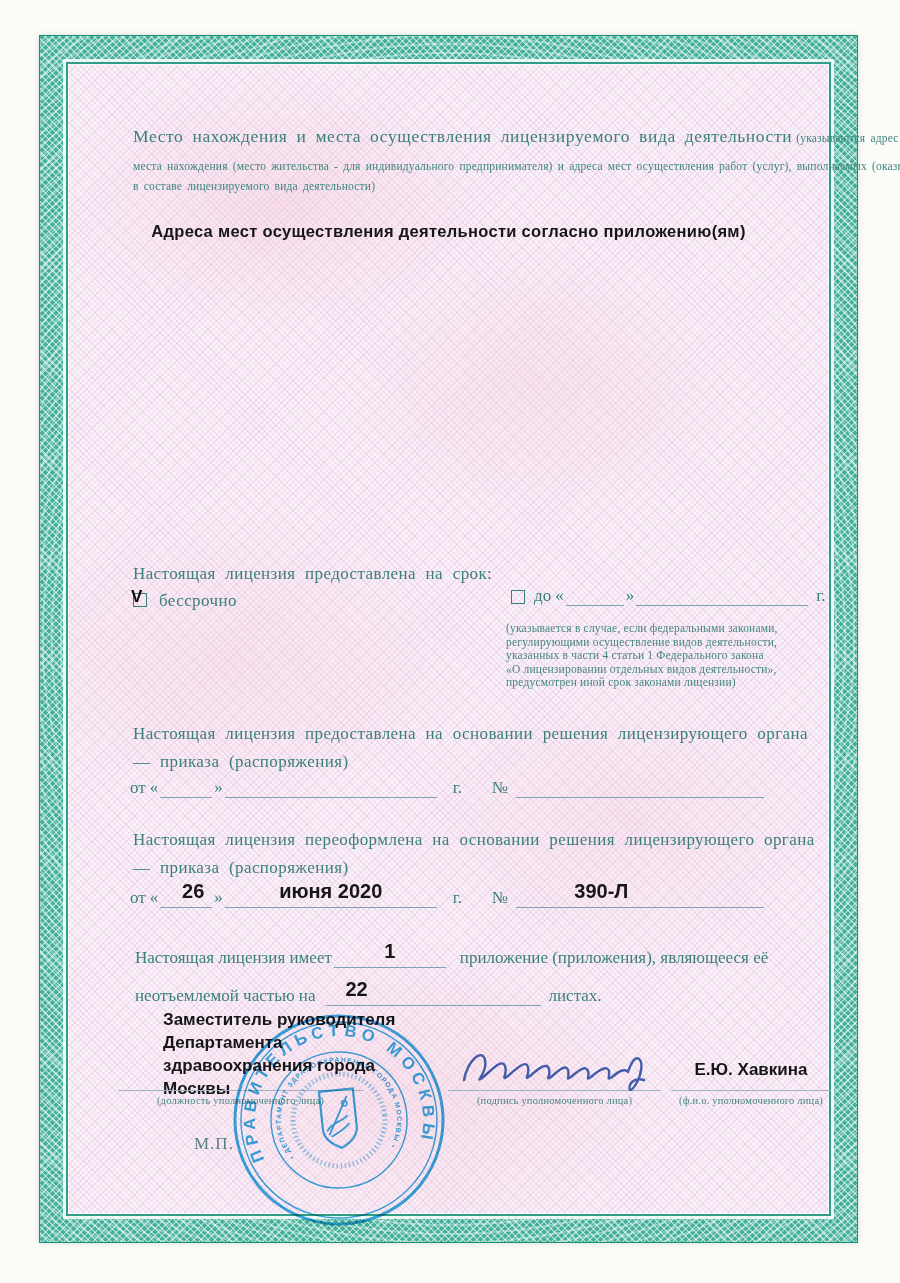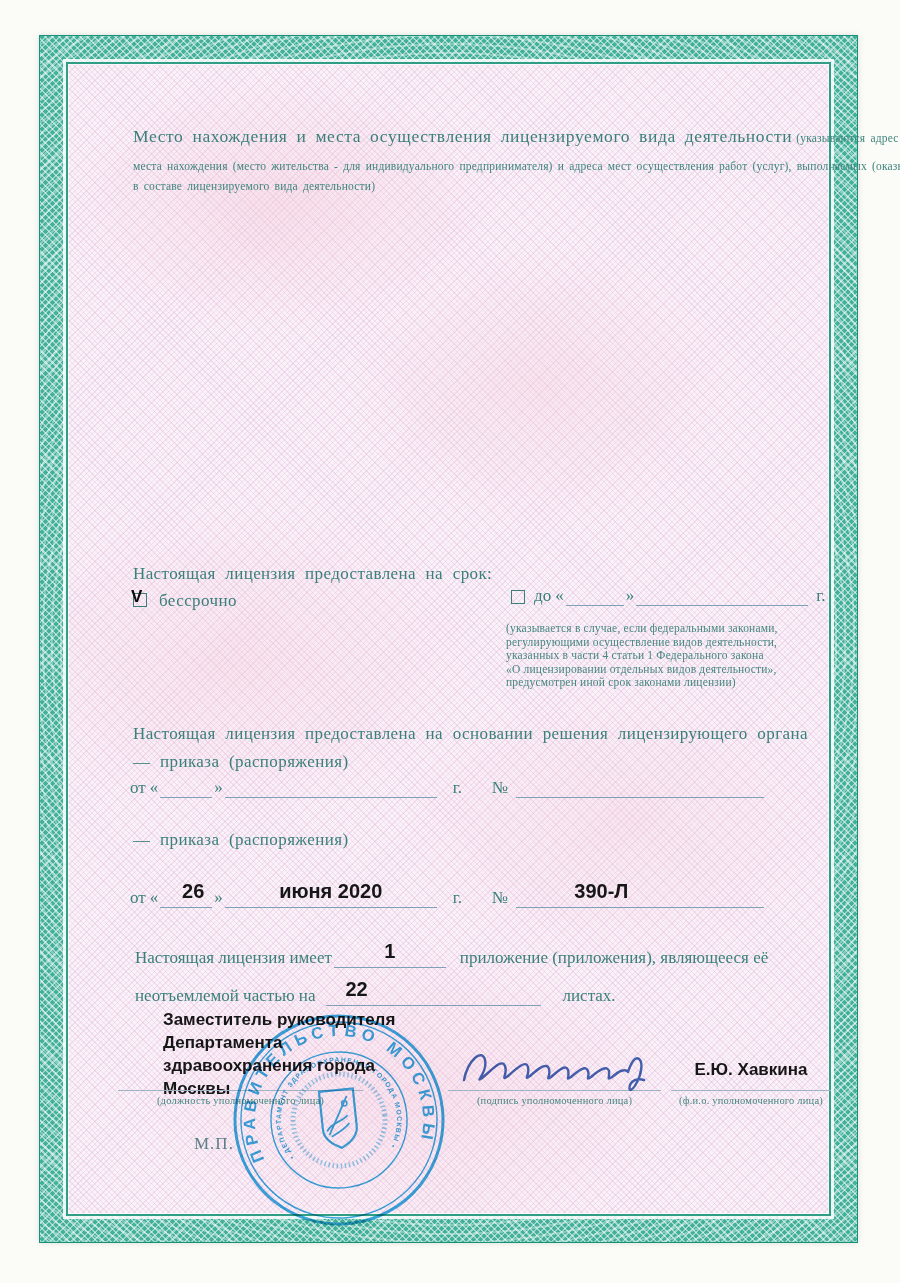--- a/index.html
+++ b/index.html
@@ -63,20 +63,21 @@
 <div class="page">
   <div class="inner">
 
     <div class="abs" style="left:65px;top:62px;width:722px;white-space:nowrap;">
       <span class="teal" style="font-size:17.5px;letter-spacing:.6px;word-spacing:4px;">Место нахождения и места осуществления лицензируемого вида деятельности</span>
       <span class="small-note">(указываются адрес</span>
     </div>
     <div class="abs small-note" style="left:65px;top:96px;white-space:nowrap;">места нахождения (место жительства - для индивидуального предпринимателя) и адреса мест осуществления работ (услуг), выполняемых (оказываемых)</div>
     <div class="abs small-note" style="left:65px;top:116px;">в составе лицензируемого вида деятельности)</div>
 
+    <div class="abs boldfill" style="left:0;top:158px;width:100%;text-align:center;font-size:16.5px;letter-spacing:.3px;">Адреса мест осуществления деятельности согласно приложению(ям)</div>
 
     <div class="abs teal serif17" style="left:65px;top:500px;">Настоящая лицензия предоставлена на срок:</div>
 
     <div class="abs" style="left:65px;top:527px;">
       <span class="checkbox"><span class="vmark">V</span></span>
       <span class="teal serif17" style="margin-left:8px;">бессрочно</span>
     </div>
 
     <div class="fieldrow abs" style="left:443px;top:516px;height:26px;">
       <span class="checkbox" style="margin-right:7px;margin-bottom:3px;"></span>
@@ -111,20 +112,21 @@
           <span class="val"></span>
         </span>
       <span class="lbl" style="margin-left:14px;">г.</span>
       <span class="lbl" style="margin-left:26px;">№</span>
       <span class="blank" style="width:248px;margin-left:6px;">
           <span class="val"></span>
         </span>
     </div>
 
     <div class="abs teal serif17" style="left:65px;top:762px;width:695px;line-height:28px;text-align:justify;">
+      <div>Настоящая лицензия переоформлена на основании решения лицензирующего органа</div>
       <div style="text-align:left;">— приказа (распоряжения)</div>
     </div>
     <div class="fieldrow abs" style="left:60px;top:814px;height:30px;">
       <span class="lbl">от</span>
       <span class="lbl">«</span>
       <span class="blank" style="width:52px;">
           <span class="val" style="left:14px;">26</span>
         </span>
       <span class="lbl">»</span>
       <span class="blank" style="width:212px;">
@@ -142,21 +144,21 @@
       <span class="blank" style="width:112px;">
           <span class="val">1</span>
         </span>
       <span class="lbl" style="margin-left:12px;">приложение (приложения), являющееся её</span>
     </div>
     <div class="fieldrow abs" style="left:65px;top:912px;height:30px;">
       <span class="lbl">неотъемлемой частью на</span>
       <span class="blank" style="width:215px;margin-left:8px;">
           <span class="val" style="text-align:left;left:20px;">22</span>
         </span>
-      <span class="lbl" style="margin-left:20px;">листах.</span>
+      <span class="lbl" style="margin-left:6px;">листах.</span>
     </div>
 
     <div class="abs boldfill poslines" style="left:95px;top:944px;width:280px;">
       <div>Заместитель руководителя</div>
       <div>Департамента</div>
       <div>здравоохранения города</div>
       <div>Москвы</div>
     </div>
 
     <div class="abs boldfill" style="left:603px;top:996px;width:160px;text-align:center;font-size:17px;">Е.Ю. Хавкина</div>

